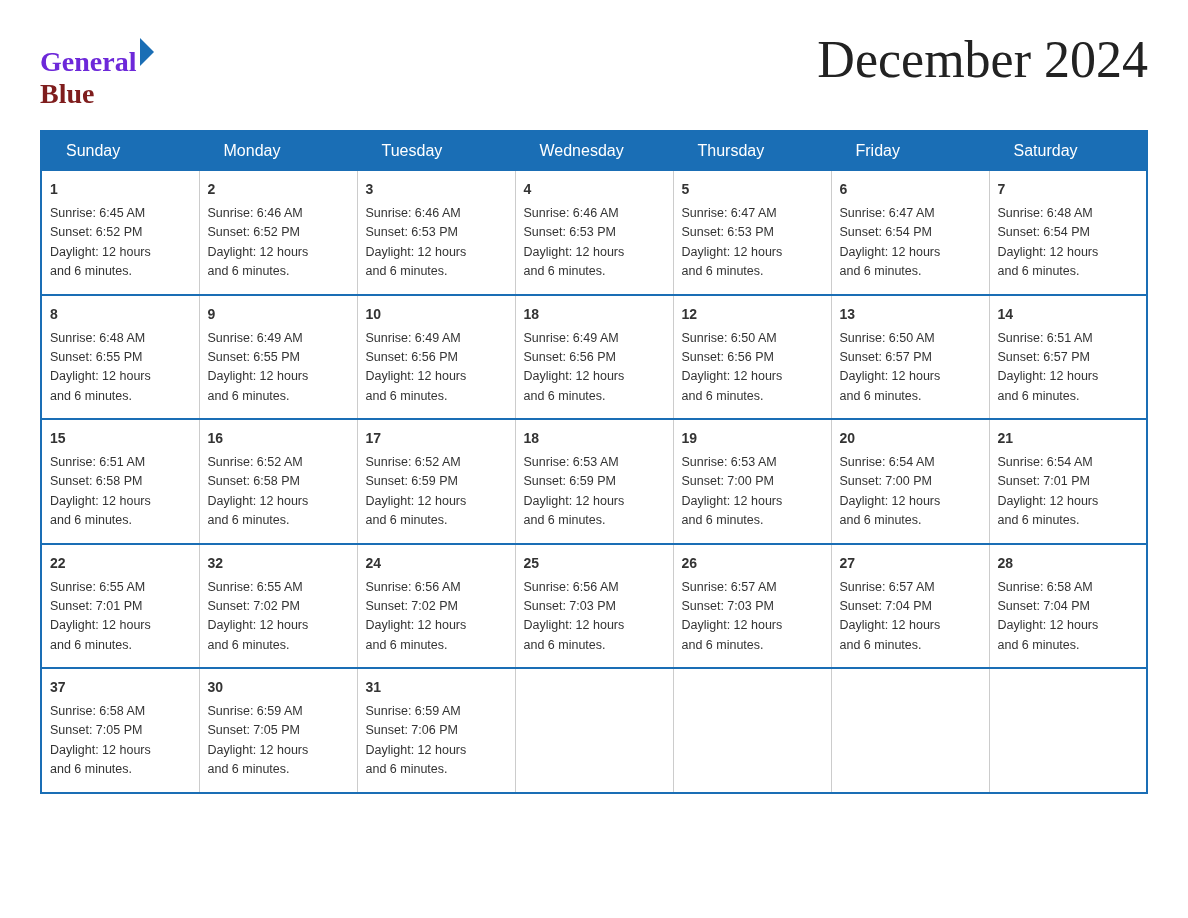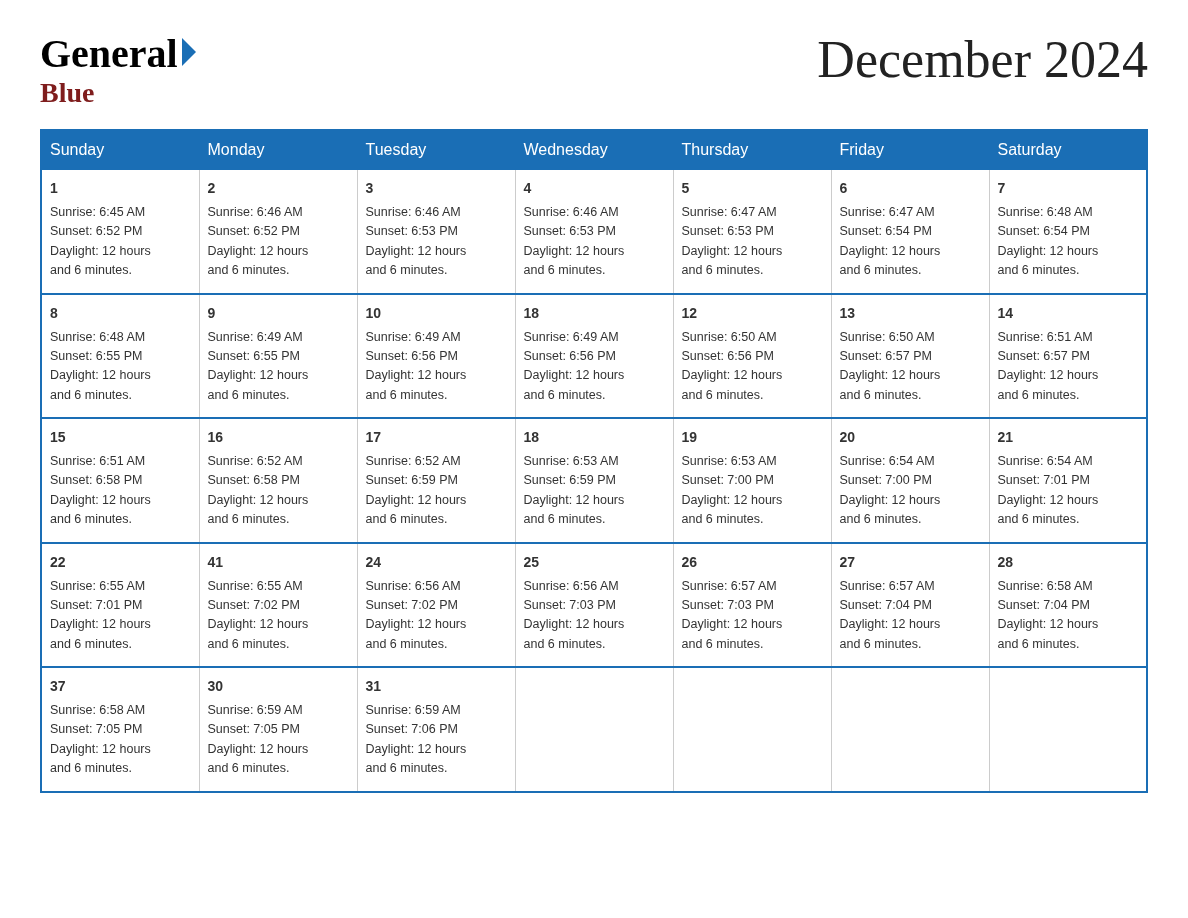--- a/index.html
+++ b/index.html
@@ -11,24 +11,25 @@
       width: 1188px;
       min-height: 918px;
     }
     .header {
       display: flex;
       justify-content: space-between;
       align-items: flex-start;
       margin-bottom: 20px;
     }
     .logo-text-general {
-      font-size: 40px;
+      font-size: 28px;
       font-weight: bold;
-      color: #000000;
-      font-family: Georgia, serif;
+      color: #6d28d9;
+      font-family: Georgia, serif;
+      margin-top: 16px;
     }
     .logo-text-blue {
       font-size: 28px;
       font-weight: bold;
       color: #7f1d1d;
       font-family: Georgia, serif;
     }
     .logo-triangle {
       width: 0;
       height: 0;
@@ -61,21 +62,21 @@
       font-family: Georgia, serif;
     }
     .calendar {
       width: 100%;
       border-collapse: collapse;
       border: 2px solid #1a6eb5;
     }
     .calendar th {
       background-color: #1a6eb5;
       color: #fff;
-      padding: 10px 8px;
+      padding: 10px 24px;
       font-size: 16px;
       font-weight: normal;
       text-align: left;
       border: 1px solid #1a6eb5;
     }
     .calendar td {
       vertical-align: top;
       padding: 8px 8px 12px 8px;
       border: 1px solid #ccc;
       width: 14.28%;
@@ -220,21 +221,21 @@
         <span class="day-num">21</span>
         <span class="day-info">Sunrise: 6:54 AM<br>Sunset: 7:01 PM<br>Daylight: 12 hours<br>and 6 minutes.</span>
       </td>
       </tr>
       <tr>
         <td>
         <span class="day-num">22</span>
         <span class="day-info">Sunrise: 6:55 AM<br>Sunset: 7:01 PM<br>Daylight: 12 hours<br>and 6 minutes.</span>
       </td>
         <td>
-        <span class="day-num">41</span>
+        <span class="day-num">32</span>
         <span class="day-info">Sunrise: 6:55 AM<br>Sunset: 7:02 PM<br>Daylight: 12 hours<br>and 6 minutes.</span>
       </td>
         <td>
         <span class="day-num">24</span>
         <span class="day-info">Sunrise: 6:56 AM<br>Sunset: 7:02 PM<br>Daylight: 12 hours<br>and 6 minutes.</span>
       </td>
         <td>
         <span class="day-num">25</span>
         <span class="day-info">Sunrise: 6:56 AM<br>Sunset: 7:03 PM<br>Daylight: 12 hours<br>and 6 minutes.</span>
       </td>

